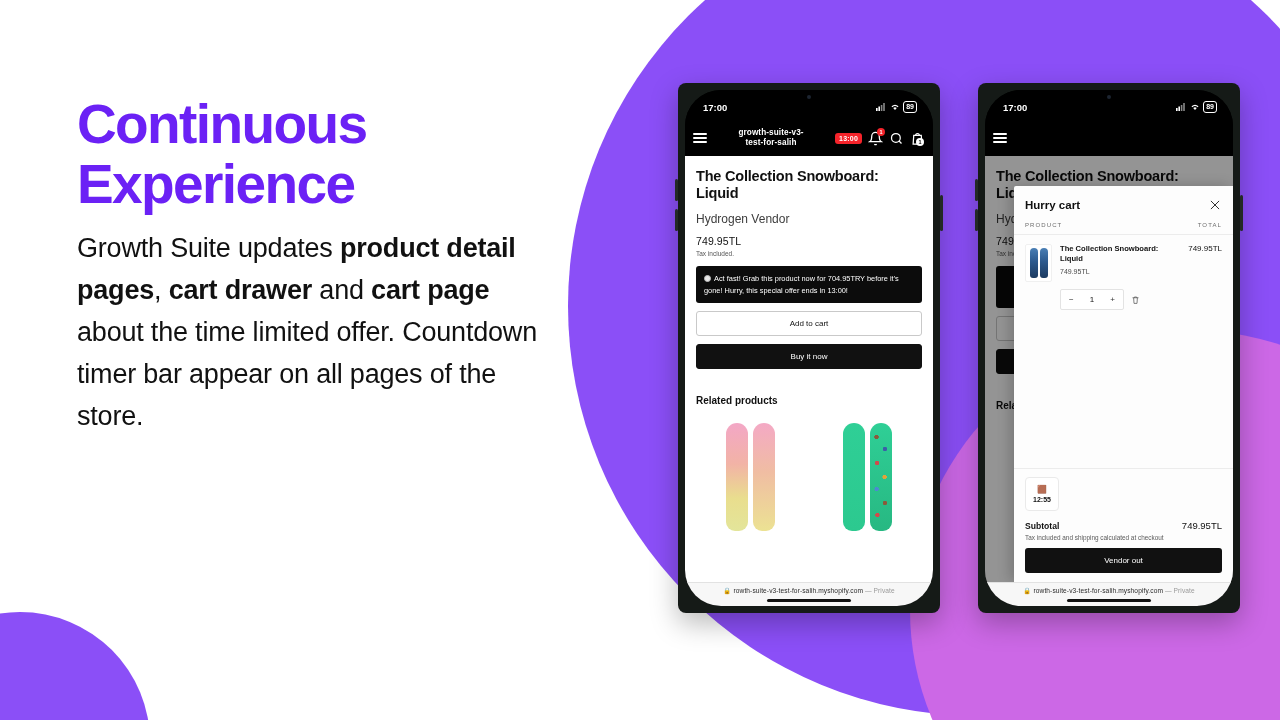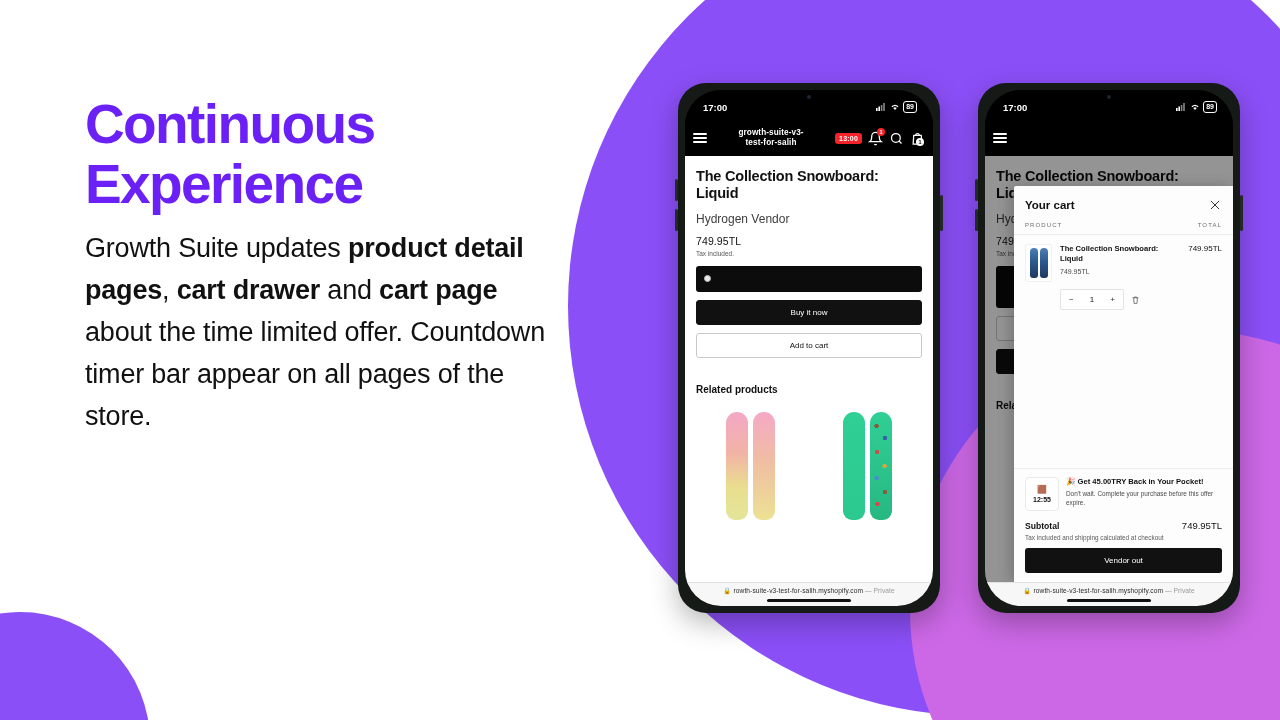--- a/index.html
+++ b/index.html
@@ -23,42 +23,42 @@
     left: 910px; top: 330px;
     background: #CC68E6;
   }
   #blob-purple-bl {
     width: 260px; height: 260px;
     left: -110px; top: 612px;
     background: #8B4FF7;
   }
 
   
-  #copy { position: absolute; left: 85px; top: 95px; width: 480px; }
+  #copy { position: absolute; left: 77px; top: 95px; width: 480px; }
   #headline {
     color: #6B21F5;
     font-weight: 700;
     font-size: 55px;
     line-height: 1.09;
     letter-spacing: -1.6px;
   }
   #body-copy {
     margin-top: 12px;
     color: #111111;
     font-size: 27px;
     line-height: 1.56;
     letter-spacing: -0.2px;
   }
   #body-copy b { font-weight: 700; }
 
   
   .phone {
     position: absolute;
     background: #151a17;
-    border-radius: 28px;
+    border-radius: 8px;
     padding: 7px;
     box-shadow: 0 10px 28px rgba(0,0,0,.28);
   }
   .phone-inner {
     position: relative;
     width: 100%; height: 100%;
     background: #000;
     border-radius: 36px;
     overflow: hidden;
   }
@@ -328,25 +328,25 @@
       </div>
 
       <div class="page-body">
         <div class="pdp">
           <div class="pdp-title">The Collection Snowboard: Liquid</div>
           <div class="pdp-vendor">Hydrogen Vendor</div>
           <div class="pdp-price">749.95TL</div>
           <div class="pdp-tax">Tax included.</div>
 
           <div class="offer-banner">
-            <span class="clockdot"></span>
-          </div>
-
+            <span class="clockdot"></span><span>Act fast! Grab this product now for 704.95TRY before it's gone! Hurry, this special offer ends in 13:00!</span>
+          </div>
+
+          <a class="btn btn-outline">Add to cart</a>
           <a class="btn btn-dark">Buy it now</a>
-          <a class="btn btn-outline">Add to cart</a>
 
           <div class="related-title">Related products</div>
           <div class="related-grid">
             <div class="related-card">
               <div class="board pinkA"></div>
               <div class="board pinkB"></div>
             </div>
             <div class="related-card">
               <div class="board green"></div>
               <div class="board greenPat"></div>
@@ -409,21 +409,21 @@
           <div class="pdp-tax">Tax included.</div>
           <div class="offer-banner" style="height:42px"></div>
           <div class="btn btn-outline">&nbsp;</div>
           <div class="btn btn-dark">&nbsp;</div>
           <div class="related-title">Related products</div>
         </div>
         <div class="dim-overlay"></div>
 
         <div class="cart-drawer">
           <div class="drawer-head">
-            <div class="drawer-title">Your cart</div>
+            <div class="drawer-title">Hurry cart</div>
             <svg class="close-x" viewBox="0 0 24 24" fill="none" stroke="currentColor" stroke-width="1.6">
                 <path d="M5 5l14 14M19 5L5 19"></path>
               </svg>
           </div>
           <div class="col-heads">
             <span>PRODUCT</span>
             <span>TOTAL</span>
           </div>
 
           <div class="cart-line">
@@ -448,24 +448,20 @@
                 <path d="M4 6h16M9 6V4h6v2M7 6l1 15h8l1-15"></path>
               </svg>
           </div>
 
           <div class="drawer-foot">
             <div class="cashback">
               <div class="cb-timer">
                 <div class="cbicon">🟫</div>
                 <div class="cbtime">12:55</div>
               </div>
-              <div>
-                <div class="cb-title">🎉 Get 45.00TRY Back in Your Pocket!</div>
-                <div class="cb-sub">Don't wait. Complete your purchase before this offer expire.</div>
-              </div>
             </div>
 
             <div class="subtotal-row">
               <span class="subtotal-label">Subtotal</span>
               <span class="subtotal-val">749.95TL</span>
             </div>
             <div class="sub-note">Tax included and shipping calculated at checkout</div>
             <a class="checkout-btn">Vendor out</a>
           </div>
         </div>

